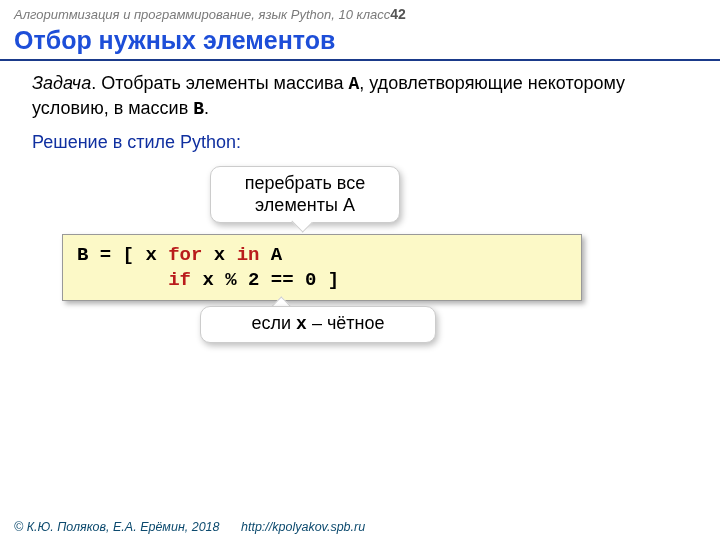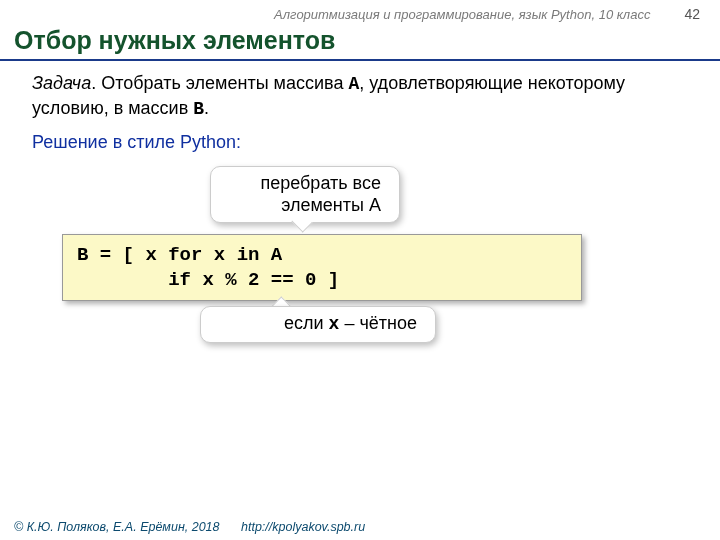--- a/index.html
+++ b/index.html
@@ -6,38 +6,37 @@
   body {
     width: 720px;
     height: 540px;
     background: #fff;
     font-family: Arial, sans-serif;
     position: relative;
     overflow: hidden;
   }
   .header {
     display: flex;
-    justify-content: flex-end;
+    justify-content: flex-start;
     align-items: center;
     padding: 6px 20px 2px 14px;
     font-style: italic;
     color: #7a7a7a;
     font-size: 13px;
-    gap: 34px;
   }
   .page-number {
     font-style: normal;
-    font-weight: normal;
+    font-weight: bold;
     color: #555;
     font-size: 14px;
   }
   .title {
     font-size: 25px;
     font-weight: bold;
-    color: #14532d;
+    color: #1d4ed8;
     padding: 2px 14px 4px 14px;
     border-bottom: 2px solid #1a3a8a;
     margin-bottom: 10px;
   }
   .task {
     padding: 0 31px 0 32px;
     font-size: 18px;
     line-height: 1.35;
     color: #000;
   }
@@ -49,21 +48,21 @@
     font-size: 18px;
     padding: 10px 0 10px 32px;
   }
   .callout {
     background: #fff;
     border: 1px solid #ccc;
     border-radius: 10px;
     box-shadow: 2px 3px 6px rgba(0,0,0,0.25);
     padding: 6px 18px;
     font-size: 18px;
-    text-align: right;
+    text-align: center;
     line-height: 1.2;
     position: absolute;
   }
   .callout-top { left: 210px; top: 166px; width: 190px; }
   .callout-bottom { left: 200px; top: 306px; width: 236px; }
   .pointer {
     position: absolute;
     width: 14px;
     height: 16px;
     background: #fff;
@@ -81,21 +80,21 @@
     background: #fcf9c7;
     border: 1px solid #999;
     box-shadow: 3px 3px 5px rgba(0,0,0,0.3);
     padding: 8px 14px;
     font-family: "Courier New", monospace;
     font-size: 19px;
     font-weight: bold;
     line-height: 1.3;
     white-space: pre;
   }
-  .code-block .kw { color: #000000; }
+  .code-block .kw { color: #b91c1c; }
   .code-block .num { color: #000; }
   .callout .mono { font-family: "Courier New", monospace; font-weight: bold; }
   .footer {
     position: absolute;
     bottom: 6px;
     left: 14px;
     font-style: italic;
     color: #0c4a6e;
     font-size: 12.5px;
   }

